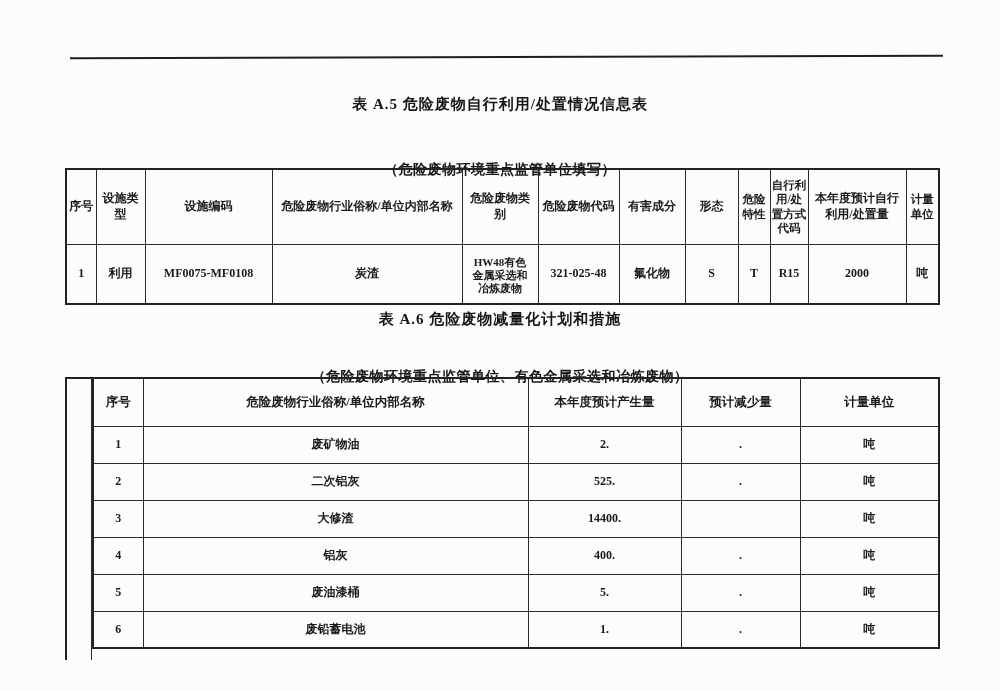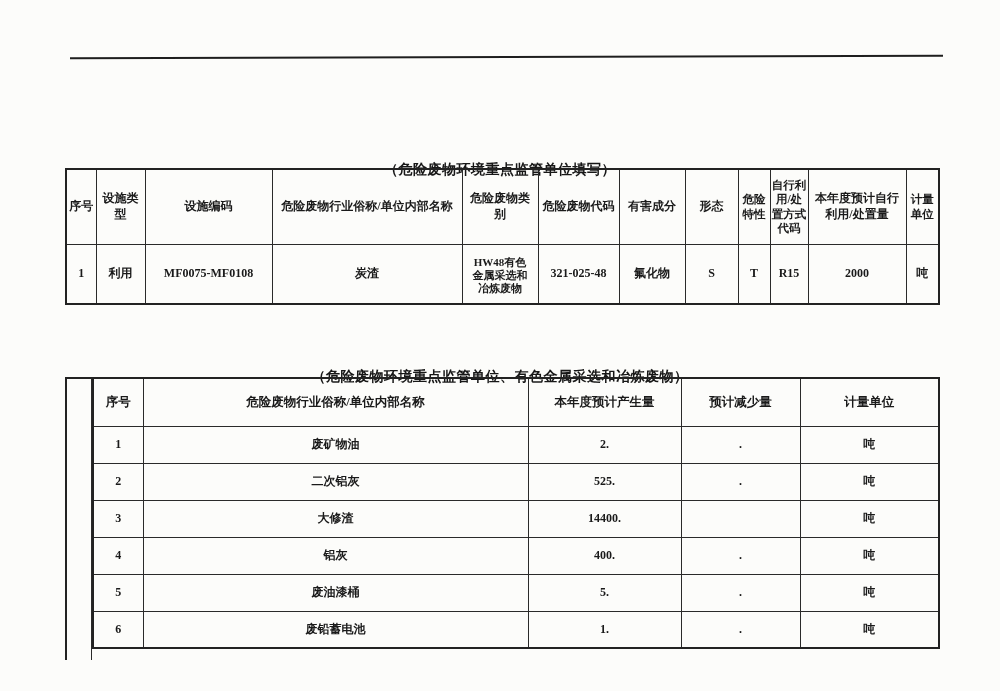--- a/index.html
+++ b/index.html
@@ -66,20 +66,21 @@
     word-break:break-all;text-align:center;color:#1a1a1a;margin-left:24px;
   }
 </style>
 </head>
 <body>
 
 <div class="page">
 
   <div class="top-rule"></div>
 
+  <div class="doc-title t5">表 A.5 危险废物自行利用/处置情况信息表</div>
   <div class="doc-subtitle s5">（危险废物环境重点监管单位填写）</div>
 
   <table class="tbl a5">
     <colgroup>
       <col style="width:30px">
         <col style="width:49px">
         <col style="width:127px">
       <col style="width:190px">
         <col style="width:76px">
         <col style="width:81px">
@@ -117,20 +118,21 @@
       <td>氟化物</td>
       <td>S</td>
       <td>T</td>
       <td>R15</td>
       <td>2000</td>
       <td>吨</td>
     </tr>
   </tbody>
     </table>
 
+  <div class="doc-title t6">表 A.6 危险废物减量化计划和措施</div>
   <div class="doc-subtitle s6">（危险废物环境重点监管单位、有色金属采选和冶炼废物）</div>
 
   <div class="sidecol">
     <div class="vtext">减少危险废物产生</div>
   </div>
 
   <table class="tbl a6">
     <colgroup>
       <col style="width:50px">
         <col style="width:385px">

